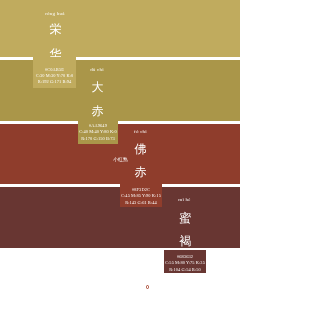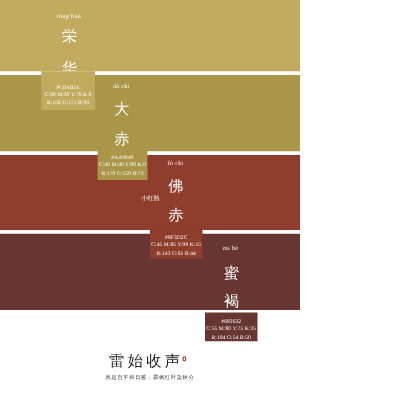--- a/index.html
+++ b/index.html
@@ -99,19 +99,15 @@
   <div class="pinyin" id="py4">mì hè</div>
   <div class="cjk" id="c4a">蜜</div>
   <div class="cjk" id="c4b">褐</div>
 
   <div class="codebox" id="cb4" style="background: rgb(104, 54, 50);">
     <div class="ln">#683632</div>
     <div class="ln">C:55 M:80 Y:75 K:35</div>
     <div class="ln">R:104 G:54 B:50</div>
   </div>
 
-  <div class="footer" style="top:283px">
-    <div class="ftitle">雷始收声</div>
-    <div class="fsub">风起自平和日暖，霜枫红叶染秋分</div>
-  </div>
   <div class="seal"></div>
 
 </div>
 
 </body></html>

